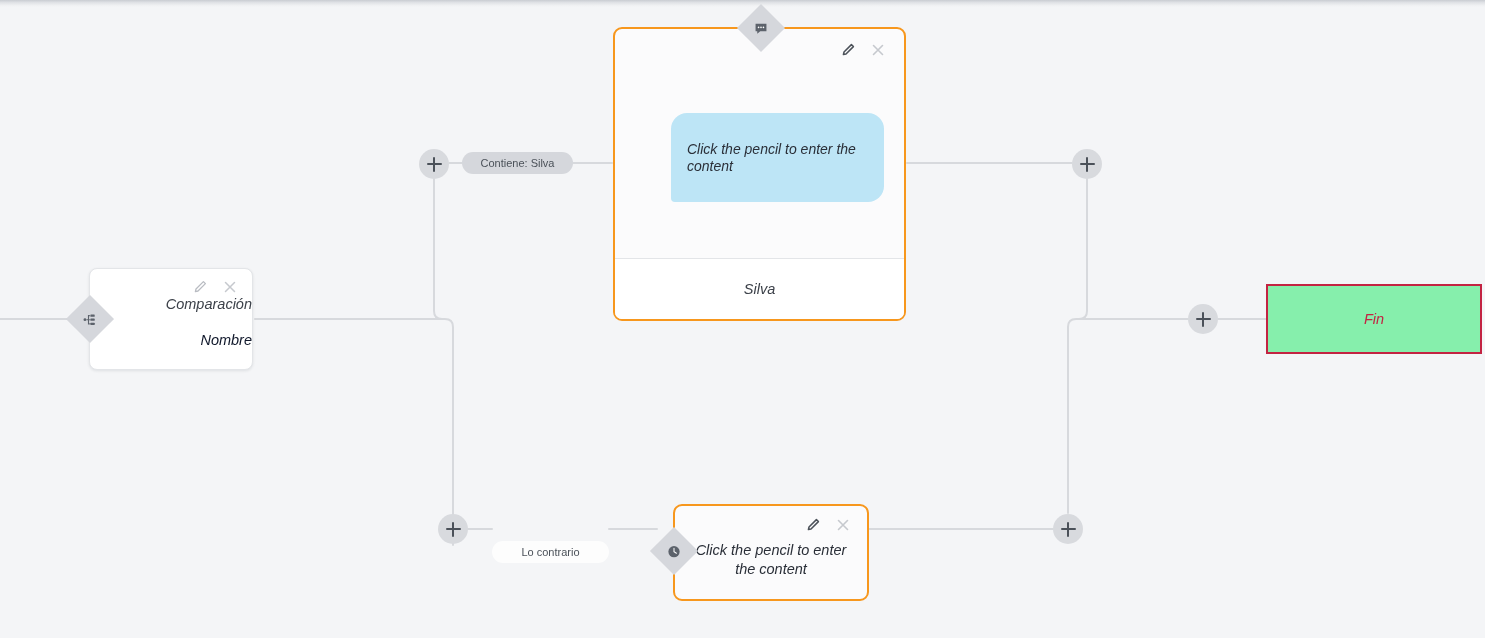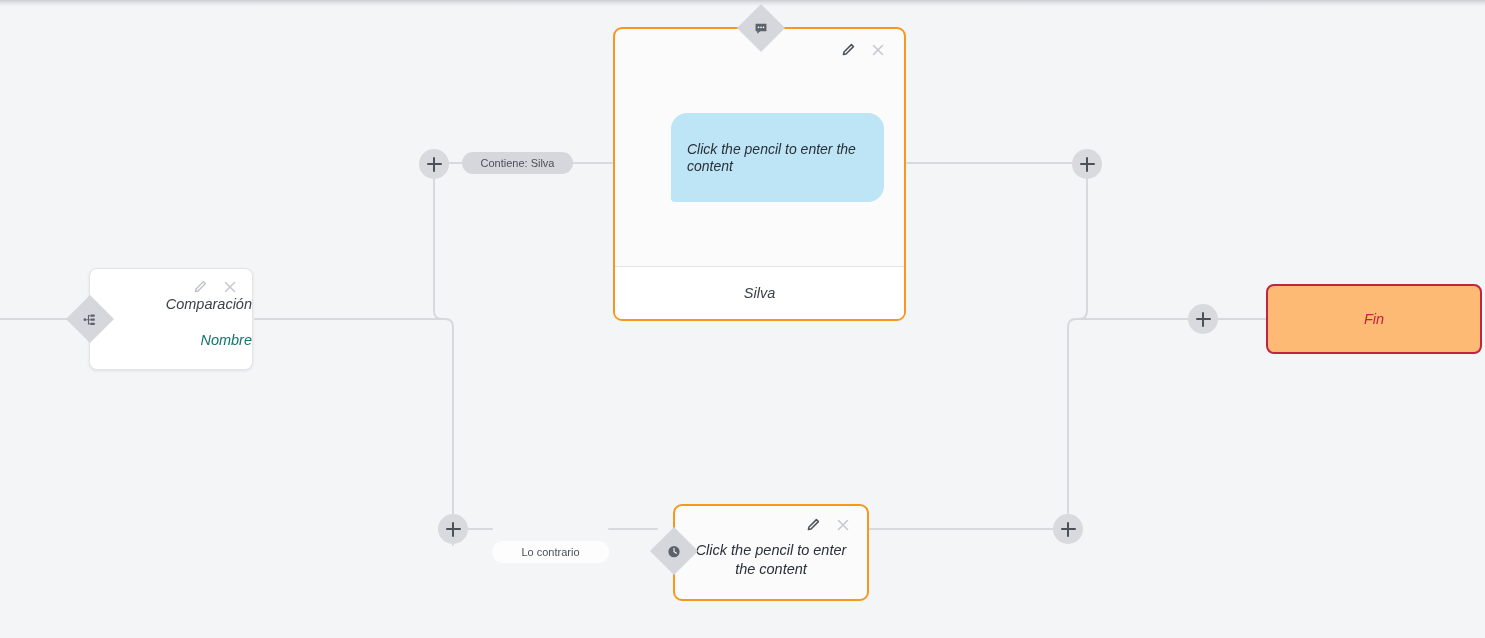--- a/index.html
+++ b/index.html
@@ -31,21 +31,21 @@
   .compare-node {
     width: 164px; height: 102px;
     background: #ffffff;
     border: 1px solid #e3e5e8;
     border-radius: 8px;
     box-shadow: 0 1px 3px rgba(30,35,45,.10);
     display: flex; flex-direction: column;
     align-items: flex-end; justify-content: center;
   }
   .compare-title { font-size: 14.5px; color: #3c4149; line-height: 1; margin-top: 6px; }
-  .compare-sub   { font-size: 14.5px; color: #0f766e; line-height: 1; margin-top: 22px; }
+  .compare-sub   { font-size: 14.5px; color: #0f172a; line-height: 1; margin-top: 22px; }
 
   .msg-node {
     background: #fbfbfc;
     border: 2px solid #f7971d;
     border-radius: 9px;
     overflow: hidden;
     display: flex; flex-direction: column;
   }
   .msg-body { position: relative; flex: 1; }
   .bubble {
@@ -68,23 +68,23 @@
     background: #fbfbfc;
     border: 2px solid #f7971d;
     border-radius: 9px;
     display: flex; align-items: center; justify-content: center;
   }
   .small-msg-text {
     font-size: 14.5px; color: #2a2f38; line-height: 1.3;
     text-align: center; padding: 0 14px;
   }
   .end-node {
-    background: #fdba74;
+    background: #86efac;
     border: 2px solid #c32342;
-    border-radius: 8px;
+    border-radius: 0;
     display: flex; align-items: center; justify-content: center;
     color: #c32342; font-size: 14.5px;
   }
 
   
   .node-actions { position: absolute; display: flex; align-items: center; gap: 14px; }
   .icon-btn { width: 16px; height: 16px; display: block; }
 
   
   .diamond {
@@ -193,21 +193,21 @@
           </svg>
         </span>
         <span class="icon-btn">
           <svg viewBox="0 0 16 16" width="16" height="16" fill="none" stroke="#c6c9ce" stroke-width="1.6" stroke-linecap="round">
             <path d="M3.5 3.5l9 9M12.5 3.5l-9 9"></path>
           </svg>
         </span>
       </div>
       <div class="bubble" style="left:56px; top:84px; width:213px; height:89px;">Click the pencil to enter the content</div>
     </div>
-    <div class="msg-footer" style="height:53px;">Silva</div>
+    <div class="msg-footer" style="height:61px;">Silva</div>
   </div>
 
   <div class="diamond" style="left:744px; top:11px;">
     <span class="dm-inner">
       <svg viewBox="0 0 16 16" width="15" height="15">
         <path d="M2.2 2.6h11.6v8H7.2L4 13.4V10.6H2.2z" fill="#5c626b"></path>
         <circle cx="5.4" cy="6.6" r=".85" fill="#ffffff"></circle>
         <circle cx="8" cy="6.6" r=".85" fill="#ffffff"></circle>
         <circle cx="10.6" cy="6.6" r=".85" fill="#ffffff"></circle>
       </svg>

